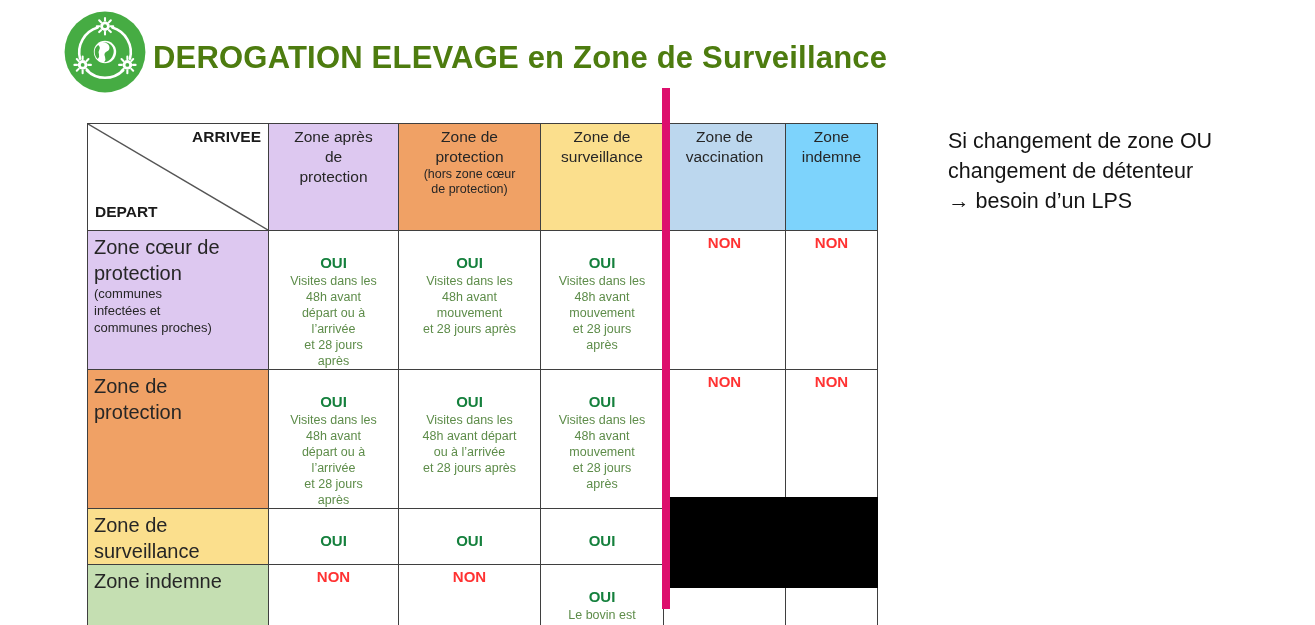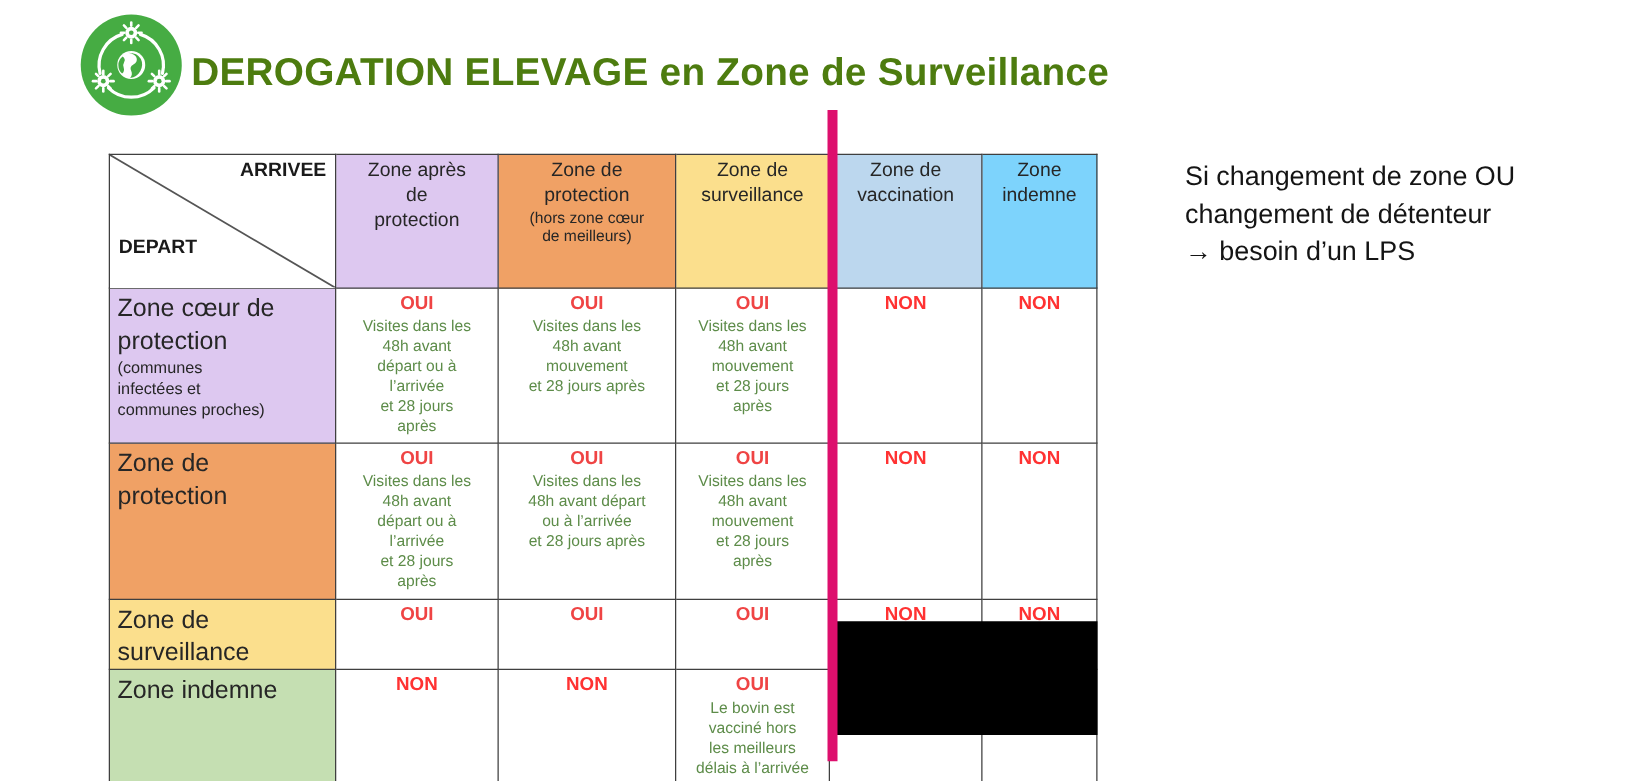--- a/index.html
+++ b/index.html
@@ -19,30 +19,30 @@
     white-space:nowrap; letter-spacing:.2px;
   }
   
   .table-wrap { position:absolute; left:87px; top:123px; z-index:1; }
   table { border-collapse:collapse; table-layout:fixed; }
   th, td { border:1px solid #3f3f3f; padding:0; vertical-align:top; background:#fff; }
   th { font-weight:normal; }
   .corner { position:relative; background:#fff; }
   .corner svg { position:absolute; left:0; top:0; width:100%; height:100%; }
   .corner-arrivee { position:absolute; top:4px; right:7px; font-weight:bold; font-size:15.5px; color:#1a1a1a; }
-  .corner-depart  { position:absolute; bottom:23px; left:7px; font-weight:bold; font-size:15.5px; color:#1a1a1a; }
+  .corner-depart  { position:absolute; bottom:9px; left:7px; font-weight:bold; font-size:15.5px; color:#1a1a1a; }
   .colhead { text-align:center; padding-top:3px; color:#262626; }
   .colhead-label { font-size:15.5px; line-height:1.3; white-space:pre-line; }
   .colhead-sub   { font-size:12.5px; line-height:1.2; white-space:pre-line; }
   .rowhead { text-align:left; padding:3px 5px 0 6px; color:#262626; }
   .rowhead-label { font-size:20px; line-height:1.3; white-space:pre-line; }
   .rowhead-sub   { font-size:13px; line-height:1.3; white-space:pre-line; }
   .cell { text-align:center; }
   .verdict { font-weight:bold; font-size:15px; padding-top:3px; line-height:1.2; }
-  .v-oui { color:#ef4444; }
+  .v-oui { color:#15803d;margin-top:20px; }
   .v-non { color:#ff3232; }
   .detail {
     font-size:12.5px; line-height:1.28; color:#5d8c49;
     white-space:pre-line; padding-top:1px;
   }
   
   .pink-line { position:absolute; left:662px; top:88px; width:8px; height:521px; z-index:5; }
   .redaction { position:absolute; left:668px; top:497px; width:210px; height:91px; z-index:4; }
   
   .side-note { position:absolute; left:948px; top:126px; width:350px; color:#141414; }
@@ -109,21 +109,21 @@
       </th>
       <th class="colhead" style="background-color: rgb(221, 200, 240);">
         <div class="colhead-label">Zone après
 de
 protection</div>
       </th>
       <th class="colhead" style="background-color: rgb(240, 161, 101);">
         <div class="colhead-label">Zone de
 protection</div>
         <div class="colhead-sub">(hors zone cœur
-de meilleurs)</div>
+de protection)</div>
       </th>
       <th class="colhead" style="background-color: rgb(251, 223, 141);">
         <div class="colhead-label">Zone de
 surveillance</div>
       </th>
       <th class="colhead" style="background-color: rgb(188, 215, 238);">
         <div class="colhead-label">Zone de
 vaccination</div>
       </th>
       <th class="colhead" style="background-color: #7dd3fc;">

